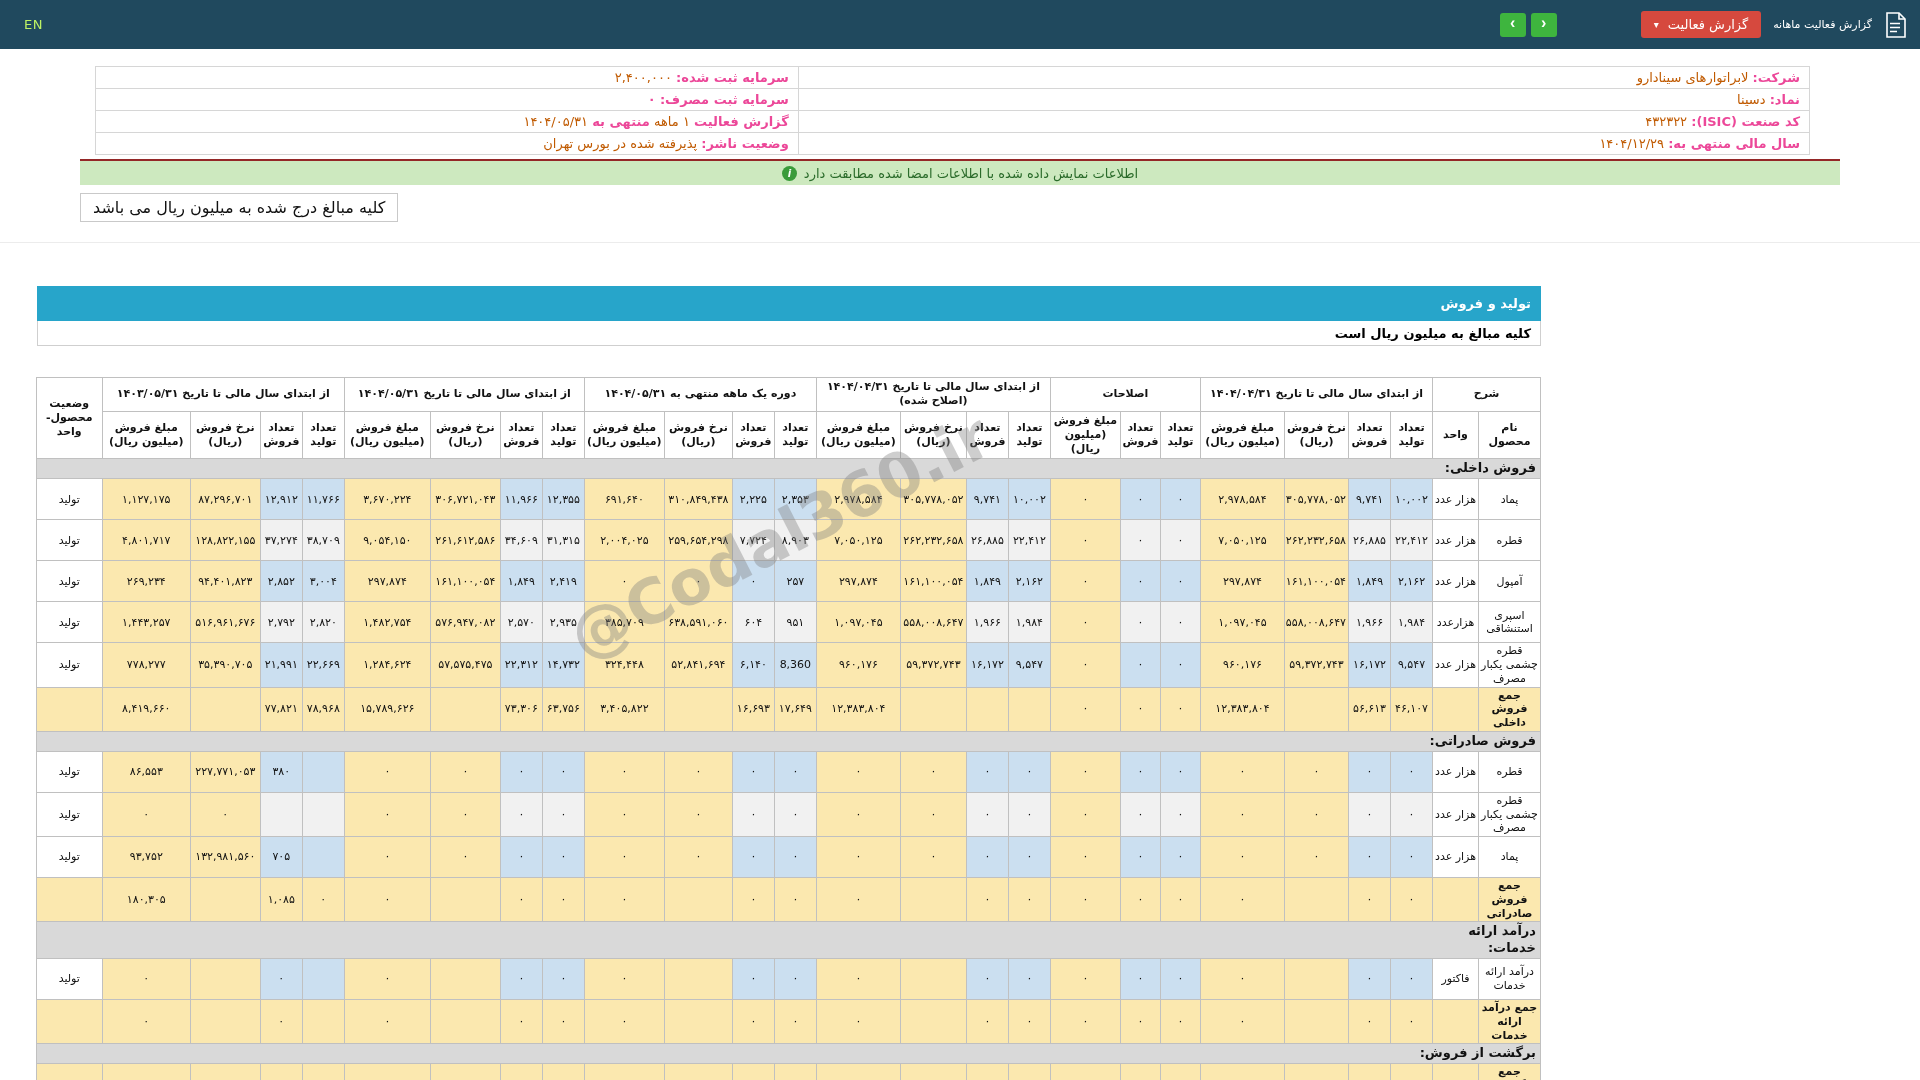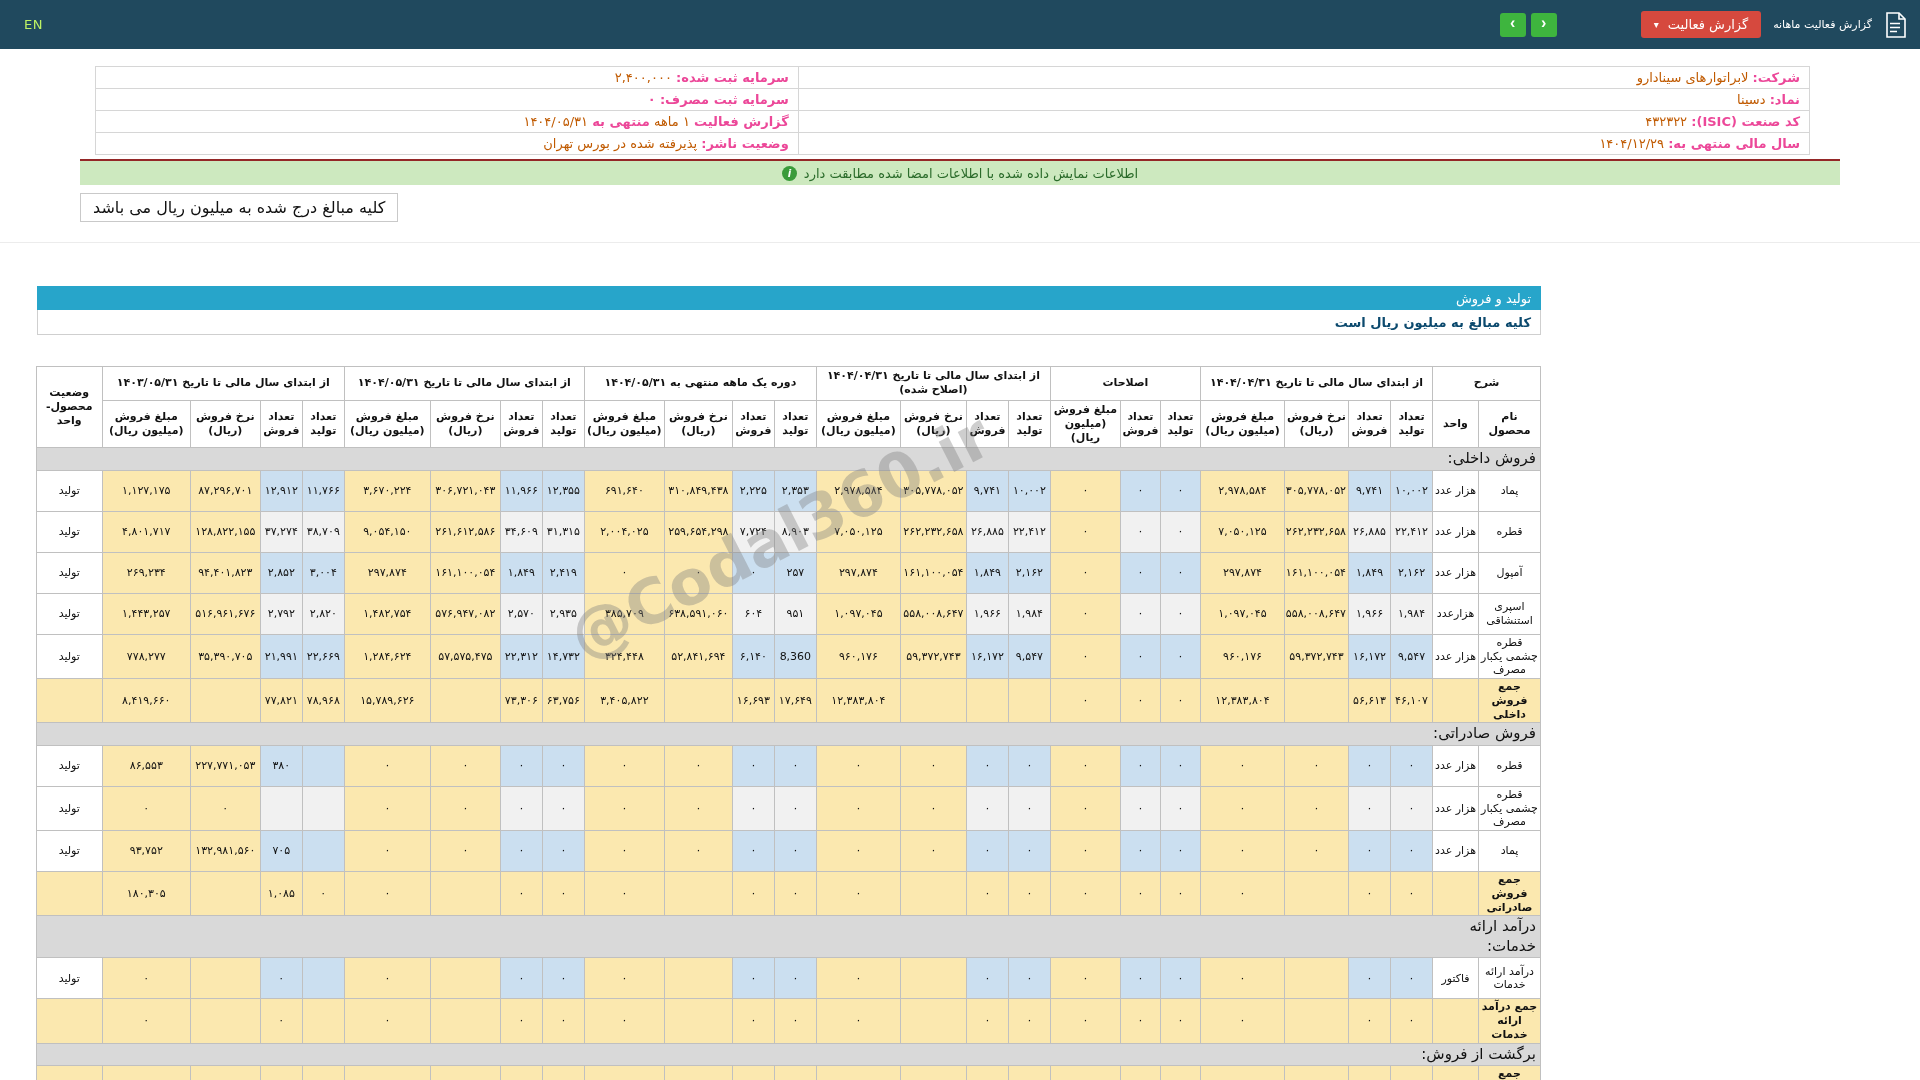--- a/index.html
+++ b/index.html
@@ -40,41 +40,41 @@
     justify-content:center; font-style:italic; }
 
   
   .unit-note { margin:8px 80px 0; }
   .unit-note-box { width:fit-content; margin-left:0; margin-right:auto;
     border:1px solid #c9c9c9; background:#fff; padding:4px 12px; font-size:16px; color:#111; }
   .page-divider { margin-top:20px; border-bottom:1px solid #ececec; }
 
   
   .report { width:1504px; margin:43px 379px 0 auto; }
-  .section-bar { height:24px; background:#27a5ca; color:#fff; font-weight:normal;
+  .section-bar { height:35px; background:#27a5ca; color:#fff; font-weight:bold;
     font-size:13px; display:flex; align-items:center; padding:0 10px; }
   .section-subtitle { height:25px; border:1px solid #cfcfcf; border-top:none;
-    display:flex; align-items:center; padding:0 9px; font-weight:bold; font-size:13px; color:#0c4a6e; }
+    display:flex; align-items:center; padding:0 9px; font-weight:bold; font-size:13px; color:#000000; }
 
   table.main { border-collapse:collapse; table-layout:fixed; width:1504px; margin-top:31px; }
   table.main th, table.main td { border:1px solid #c0c0c0; overflow:hidden; }
   table.main th { background:#fff; font-weight:bold; font-size:11px; padding:2px 1px;
     white-space:pre-line; line-height:1.3; color:#111; text-align:center; vertical-align:middle; }
   table.main thead tr:first-child th { height:20px; }
   table.main thead tr:last-child  th { height:42px; }
   th.gtitle { white-space:nowrap; font-size:10px; }
   table.main td { font-size:11px; text-align:center; padding:1px 2px; line-height:1.25;
     color:#111; vertical-align:middle; }
   td.name { text-align:right; padding:1px 4px; }
   td.unit { }
   tr.prod  td { height:41px; }
   tr.total td { height:32px; background:#fbe8af; }
   tr.total td.name { font-weight:bold; }
   tr.sect td { height:14px; background:#d9d9d9; text-align:right; padding:1px 4px; }
-  tr.sect span { font-weight:normal; font-size:15px; white-space:pre-line; line-height:1.3; }
+  tr.sect span { font-weight:bold; font-size:13px; white-space:pre-line; line-height:1.3; }
   td.m { background:#fbe8af; }
   tr.rblue  td.c { background:#cbdff0; }
   tr.rplain td.c { background:#f1f1f1; }
 
   
   .watermark { position:absolute; top:500px; left:460px; width:640px; text-align:center;
     transform:rotate(-27deg); font-size:62px; font-weight:bold; color:rgba(125,125,125,.38);
     direction:ltr; pointer-events:none; z-index:10; }
 </style>
 </head>

